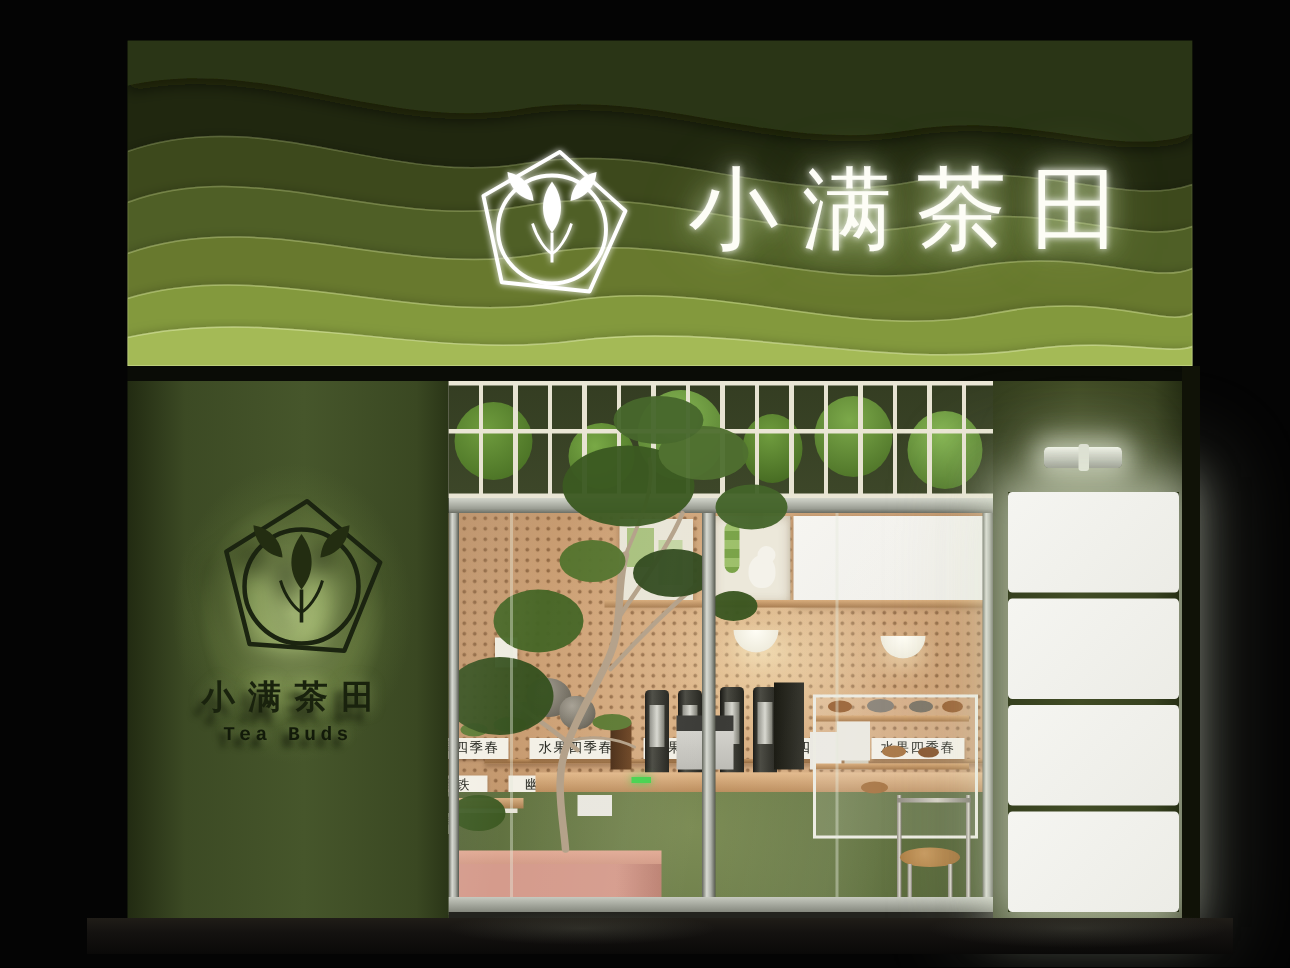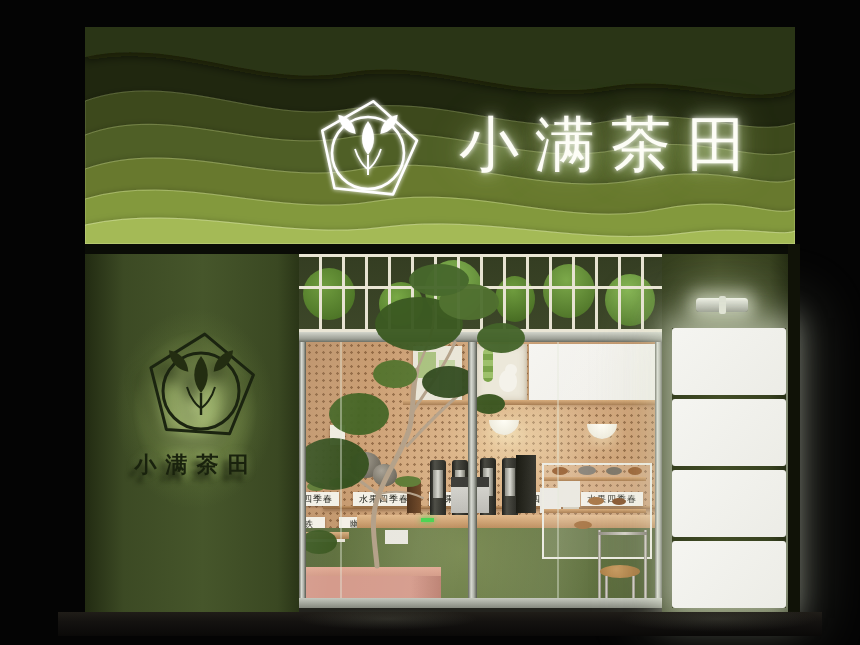--- a/index.html
+++ b/index.html
@@ -1,17 +1,17 @@
 <!DOCTYPE html>
 <html><head>
 <meta charset="utf-8">
 <style>
   html,body{margin:0;padding:0;background:#030303;}
   #scene{position:relative;width:860px;height:645px;background:#040404;overflow:hidden;
-         font-family:Liberation Serif, serif;}
+         font-family:Liberation Mono, monospace;}
   .abs{position:absolute;}
 
   
   #signboard{left:85px;top:27px;width:710px;height:217px;background:#1f2611;overflow:hidden;
              box-shadow:inset 0 0 40px rgba(0,0,0,.55);}
   #sign-title{left:352px;top:88px;width:348px;text-align:center;color:#fdfdf6;
               font-size:60px;font-weight:400;letter-spacing:16px;line-height:1;
               text-shadow:0 0 5px rgba(255,255,255,.95),0 0 16px rgba(238,255,205,.8),0 0 34px rgba(214,240,170,.55);}
   #sign-gap{left:85px;top:244px;width:710px;height:10px;background:#0a0c06;}
 
@@ -169,20 +169,21 @@
           <path d="M0,-32 C9,-20 9,-6 0,5 C-9,-6 -9,-20 0,-32"></path>
           <path transform="translate(-16,-20) rotate(-42)" d="M0,-24 C7,-15 7,-4 0,5 C-7,-4 -7,-15 0,-24"></path>
           <path transform="translate(16,-20) rotate(42)" d="M0,-24 C7,-15 7,-4 0,5 C-7,-4 -7,-15 0,-24"></path>
         </g>
         <path d="M0,5 L0,27" stroke-width="2.4"></path>
         <path d="M-14,-1 C-11,10 -4,18 0,20" stroke-width="2"></path>
         <path d="M14,-1 C11,10 4,18 0,20" stroke-width="2"></path>
       </g>
     </svg>
     <div class="abs" id="wall-title">小满茶田</div>
+    <div class="abs" id="wall-subtitle">Tea Buds</div>
   </div>
 
   <div class="abs" id="storefront">
 
     <div class="abs" id="transom">
       <div class="tp" style="left:4px;top:14px;width:52px;height:52px;background:radial-gradient(circle at 40% 35%,#6f9c3e,#42681f);"></div>
       <div class="tp" style="left:80px;top:28px;width:44px;height:44px;background:radial-gradient(circle at 40% 35%,#79a946,#466c22);"></div>
       <div class="tp" style="left:126px;top:6px;width:58px;height:60px;background:radial-gradient(circle at 45% 30%,#86b654,#4a7026);"></div>
       <div class="tp" style="left:196px;top:22px;width:40px;height:46px;background:radial-gradient(circle at 45% 30%,#6f9c3e,#3f621d);"></div>
       <div class="tp" style="left:244px;top:10px;width:52px;height:54px;background:radial-gradient(circle at 45% 30%,#7ca94a,#466a22);"></div>

